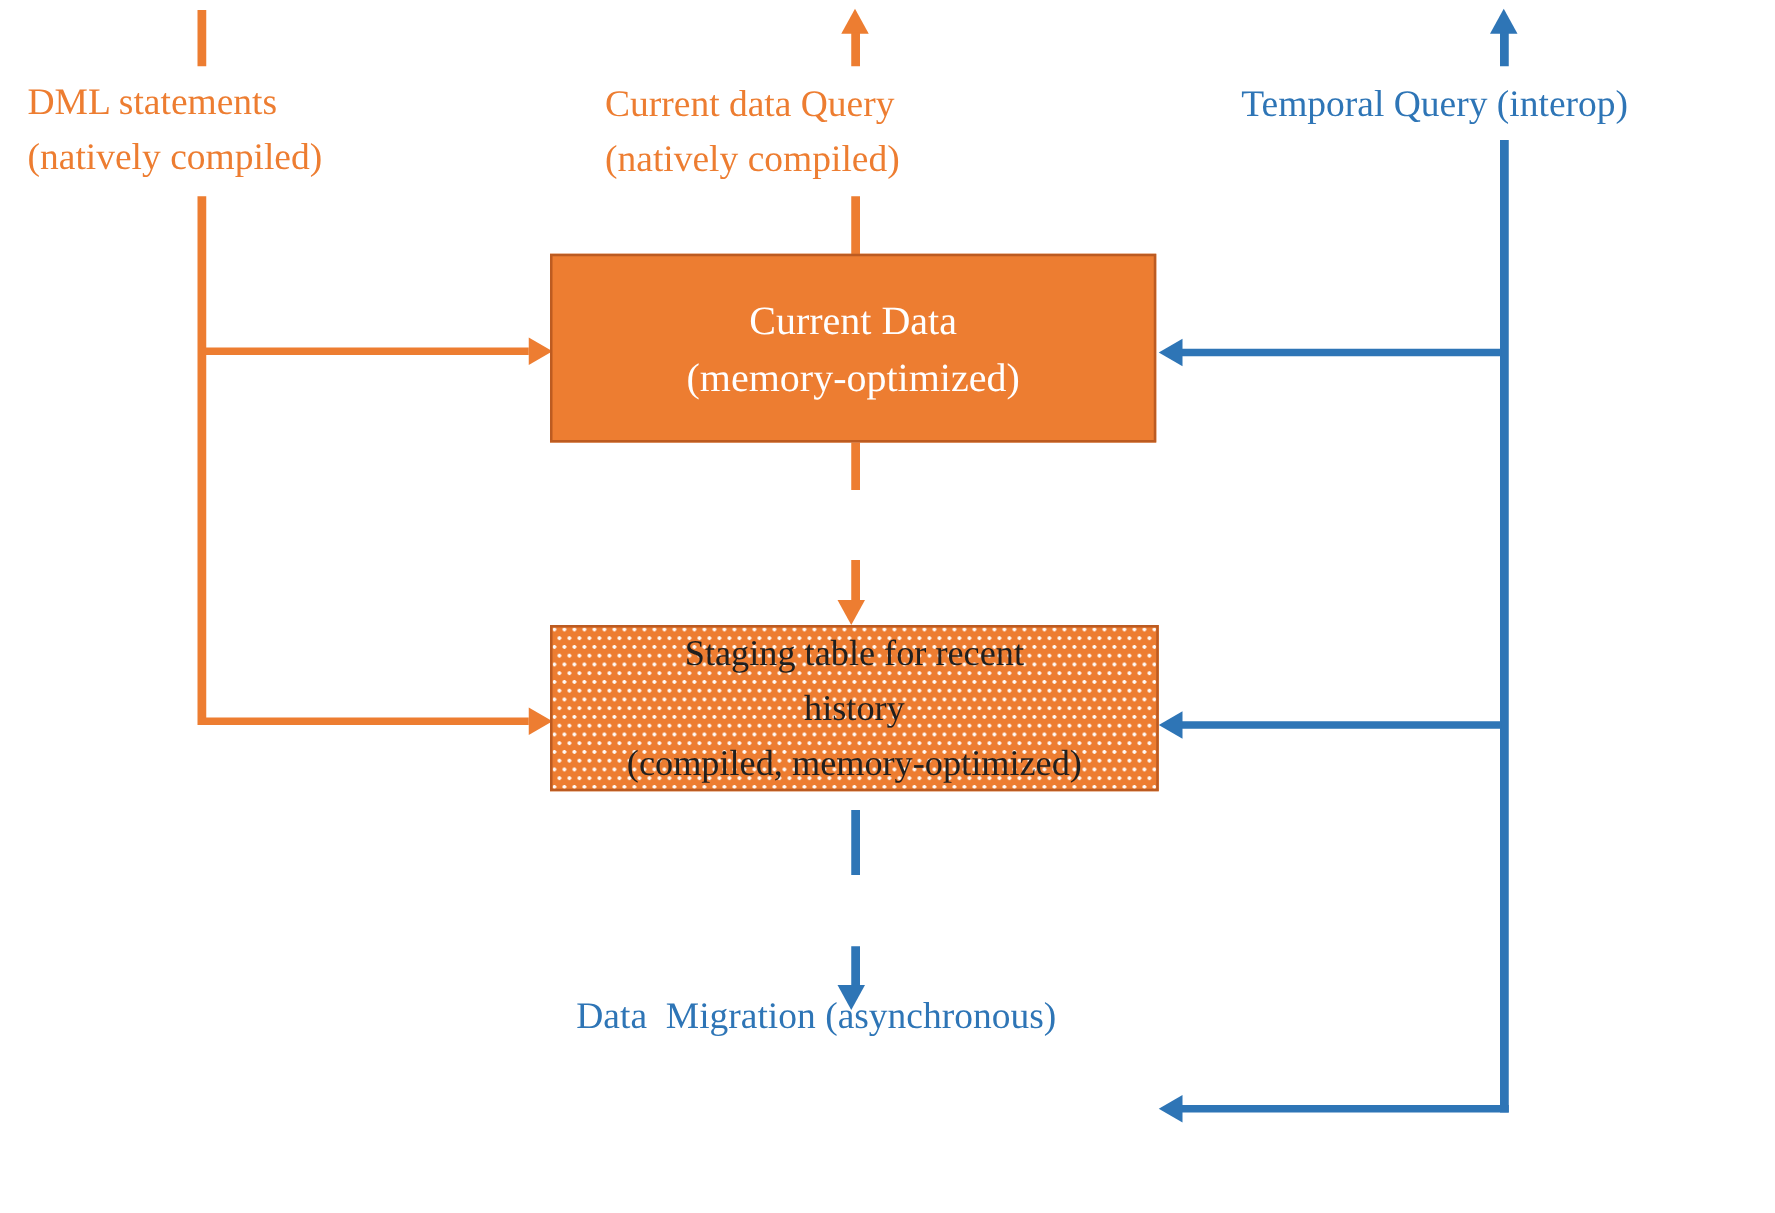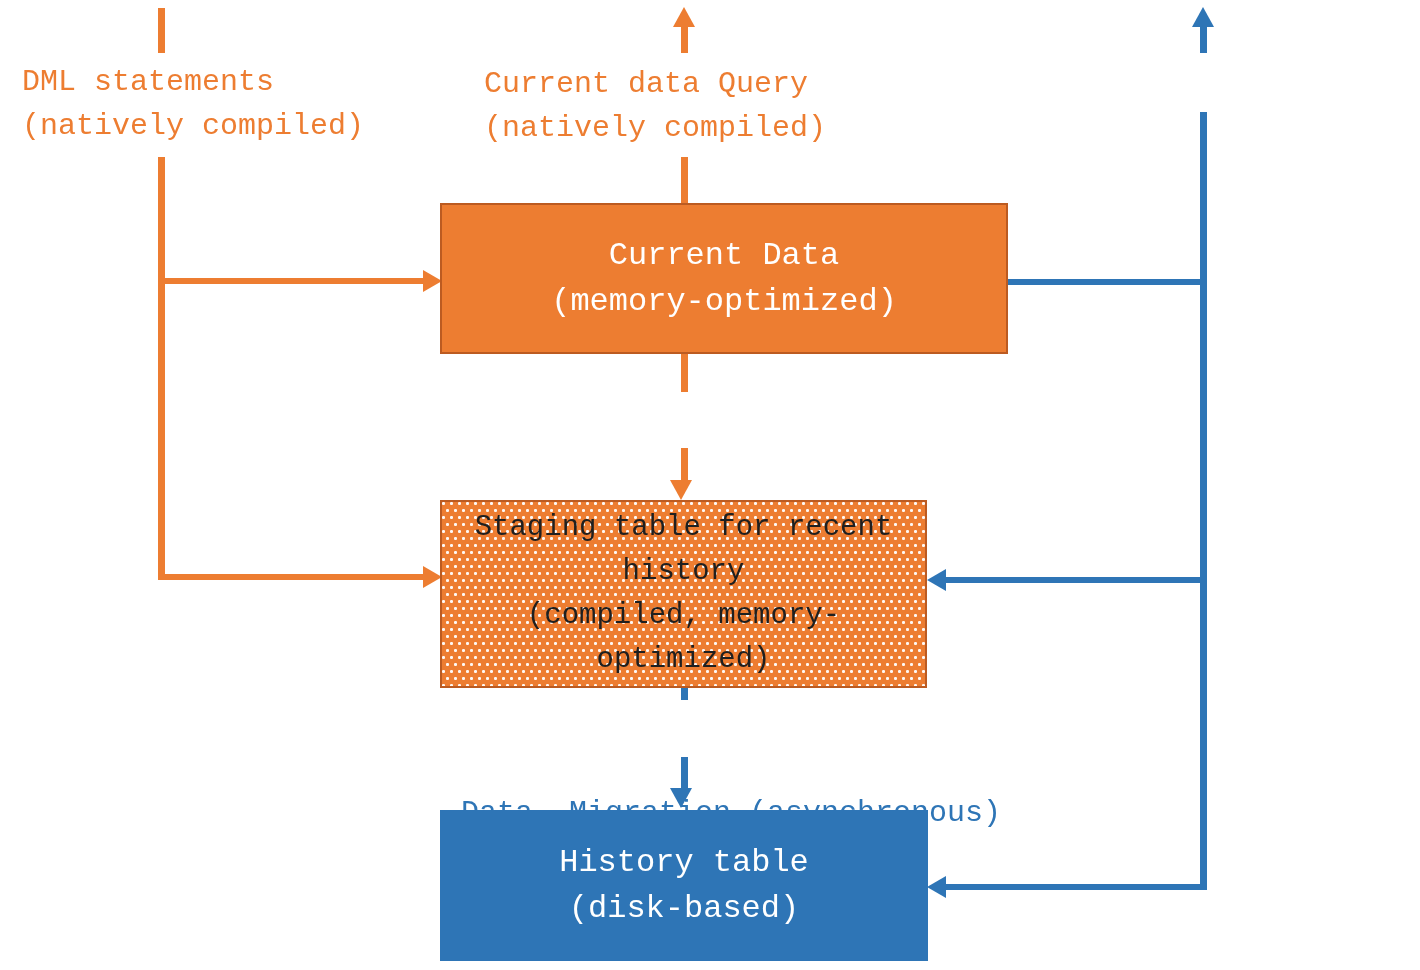--- a/index.html
+++ b/index.html
@@ -2,21 +2,21 @@
 <html style="--orange: #ED7D31; --orange-border: #BC5B21; --blue: #2E75B6; --box-text: #FFFFFF; --staging-text: #1F1F1F;"><head>
 <meta charset="utf-8">
 <style>
   html, body { margin: 0; padding: 0; background: #ffffff; }
   #canvas {
     position: relative;
     width: 1420px;
     height: 970px;
     background: #ffffff;
     overflow: hidden;
-    font-family: Liberation Mono, monospace;
+    font-family: Liberation Serif, serif;
   }
 
   
   .line { position: absolute; }
   .orange-line { background: var(--orange, #ED7D31); }
   .blue-line   { background: var(--blue, #2E75B6); }
 
   
   .head { position: absolute; width: 0; height: 0; }
   .head-right-orange { border-top: 11px solid transparent; border-bottom: 11px solid transparent; border-left: 19px solid var(--orange, #ED7D31); }
@@ -30,28 +30,28 @@
   .node {
     position: absolute;
     display: flex;
     flex-direction: column;
     align-items: center;
     justify-content: center;
     text-align: center;
     box-sizing: border-box;
   }
   .box-current {
-    left: 440px; top: 203px; width: 568px; height: 151px;
+    left: 440px; top: 203px; width: 485px; height: 151px;
     background: var(--orange, #ED7D31);
     border: 2px solid var(--orange-border, #BC5B21);
     color: var(--box-text, #FFFFFF);
     font-size: 32px; line-height: 46px;
   }
   .box-staging {
-    left: 440px; top: 500px; width: 487px; height: 188px;
+    left: 440px; top: 500px; width: 487px; height: 133px;
     background-color: var(--orange, #ED7D31);
     background-image:
       radial-gradient(circle at 1.5px 1.5px, rgba(255,255,255,0.95) 1.3px, transparent 1.7px),
       radial-gradient(circle at 1.5px 1.5px, rgba(255,255,255,0.95) 1.3px, transparent 1.7px);
     background-size: 8px 14px;
     background-position: 0 0, 4px 7px;
     border: 2px solid var(--orange-border, #BC5B21);
     color: var(--staging-text, #1F1F1F);
     font-size: 29px; line-height: 44px;
   }
@@ -77,20 +77,23 @@
   <div class="lbl lbl-orange" style="left:22px; top:60px;">
     <div>DML statements</div>
     <div>(natively compiled)</div>
   </div>
 
   <div class="lbl lbl-orange lbl-center" style="left:484px; top:62px; width:400px;">
     <div>Current data Query</div>
     <div>(natively compiled)</div>
   </div>
 
+  <div class="lbl lbl-blue lbl-center" style="left:993px; top:62px; width:420px;">
+    <div>Temporal Query (interop)</div>
+  </div>
 
 
   <div class="lbl lbl-blue lbl-center lbl-pre" style="left:461px; top:703px; width:520px;">
     <div>Data  Migration (asynchronous)</div>
   </div>
 
   <div class="line orange-line" style="left:158px; top:8px;   width:7px; height:45px;"></div>
   <div class="line orange-line" style="left:158px; top:157px; width:7px; height:423px;"></div>
 
   <div class="line orange-line" style="left:161px; top:278px; width:262px; height:6px;"></div>
@@ -128,18 +131,14 @@
     <div>Current Data</div>
     <div>(memory-optimized)</div>
   </div>
 
   <div class="node box-staging">
     <div>Staging table for recent</div>
     <div>history</div>
     <div>(compiled, memory-optimized)</div>
   </div>
 
-  <div class="node box-history">
-    <div>History table</div>
-    <div>(disk-based)</div>
-  </div>
 
 </div>
 
 </body></html>

